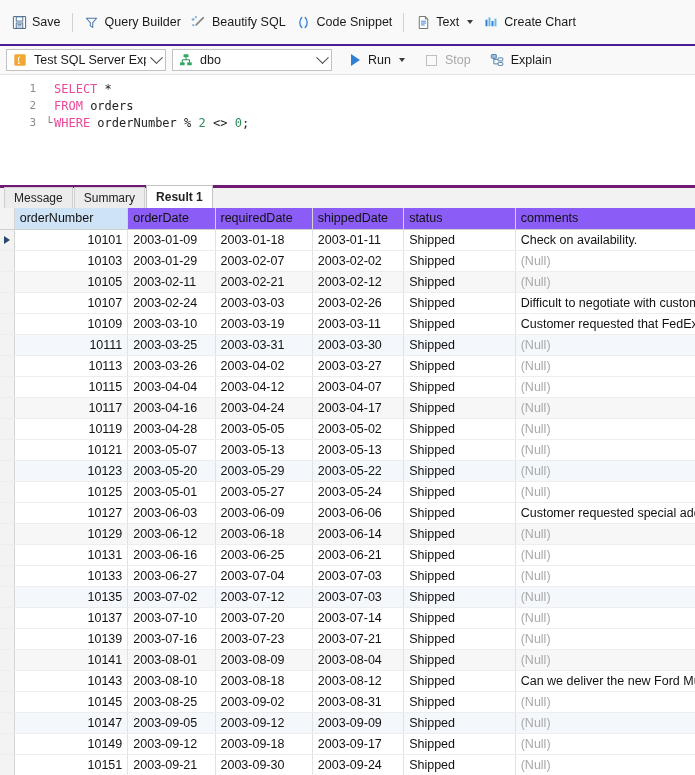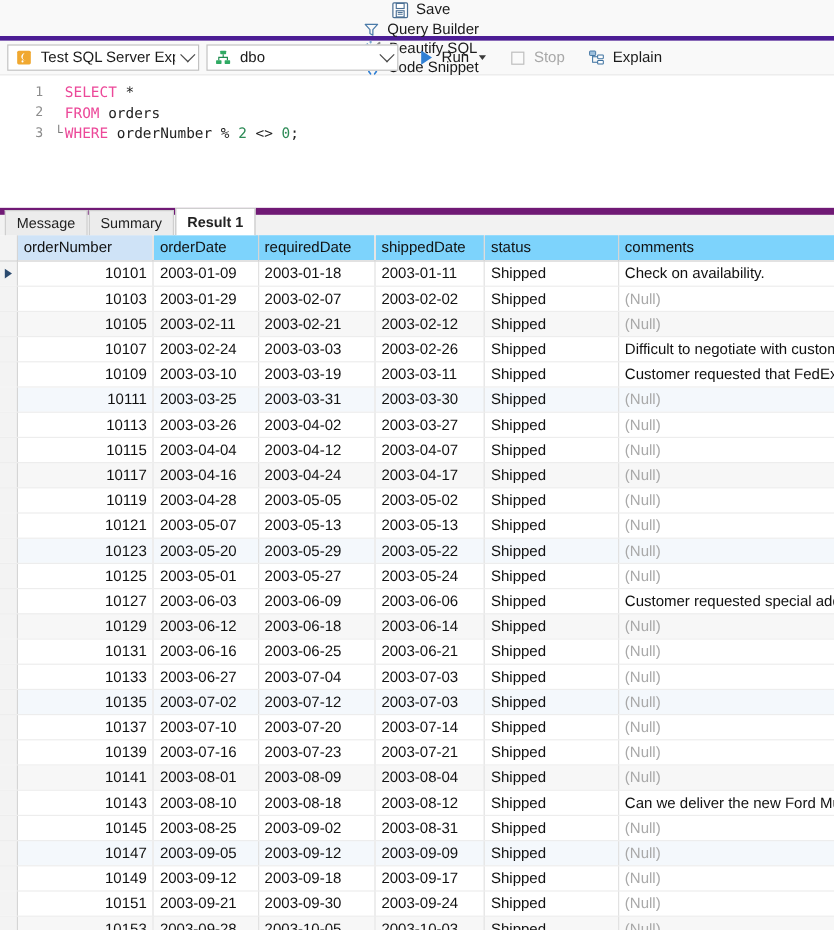--- a/index.html
+++ b/index.html
@@ -7,30 +7,29 @@
     margin: 0; padding: 0;
     width: 695px; height: 775px;
     background: #ffffff;
     font-family: "Liberation Sans", sans-serif;
     overflow: hidden;
   }
   #app { width: 695px; height: 775px; position: relative; background:#fff; }
 
   
   .toolbar {
-    height: 34px;
+    height: 46px;
     display: flex;
     align-items: center;
     background: #f9f9f9;
-    border-bottom: 4px solid #4c1d95;
+    border-bottom: 2px solid #4c1d95;
     padding-left: 6px;
     font-size: 12.5px;
     color: #1a1a1a;
     white-space: nowrap;
-    flex-direction: column;
   }
   .tbtn {
     display: flex; align-items: center;
     height: 24px; padding: 0 5px;
     gap: 5px; cursor: default;
   }
   .tbtn .lbl { line-height: 1; }
   .tsep {
     width: 1px; height: 19px; background: #d2d2d2; margin: 0 6px;
   }
@@ -106,21 +105,21 @@
   .fold { width: 10px; flex:none; color:#7a7a7a; font-size: 11px; text-align:center; }
   .code { white-space: pre; }
   .kw { color: #ec4899; }
   .num { color: #2e8b57; }
   .plain { color: #222; }
 
   
   .tabstrip {
     height: 23px;
     background: #f2f2f2;
-    border-top: 6px solid #701a75;
+    border-top: 3px solid #701a75;
     display: flex;
     align-items: flex-end;
     padding-left: 4px;
     font-size: 12px;
   }
   .tab {
     height: 21px;
     padding: 0 9px;
     display: flex; align-items: center;
     background: #ececec;
@@ -139,21 +138,21 @@
   
   .grid { width: 695px; background: #fff; }
   table.rs {
     border-collapse: collapse;
     table-layout: fixed;
     width: 820px;
     font-size: 12.5px;
     color: #111;
   }
   table.rs th {
-    background: #7dd3fc;
+    background: #8b5cf6;
     border-right: 1px solid #d5d5d5;
     border-bottom: 1px solid #cfcfcf;
     font-weight: normal;
     text-align: left;
     padding: 3px 5px;
     height: 21px;
     color: #111;
     white-space: nowrap;
     overflow: hidden;
   }

